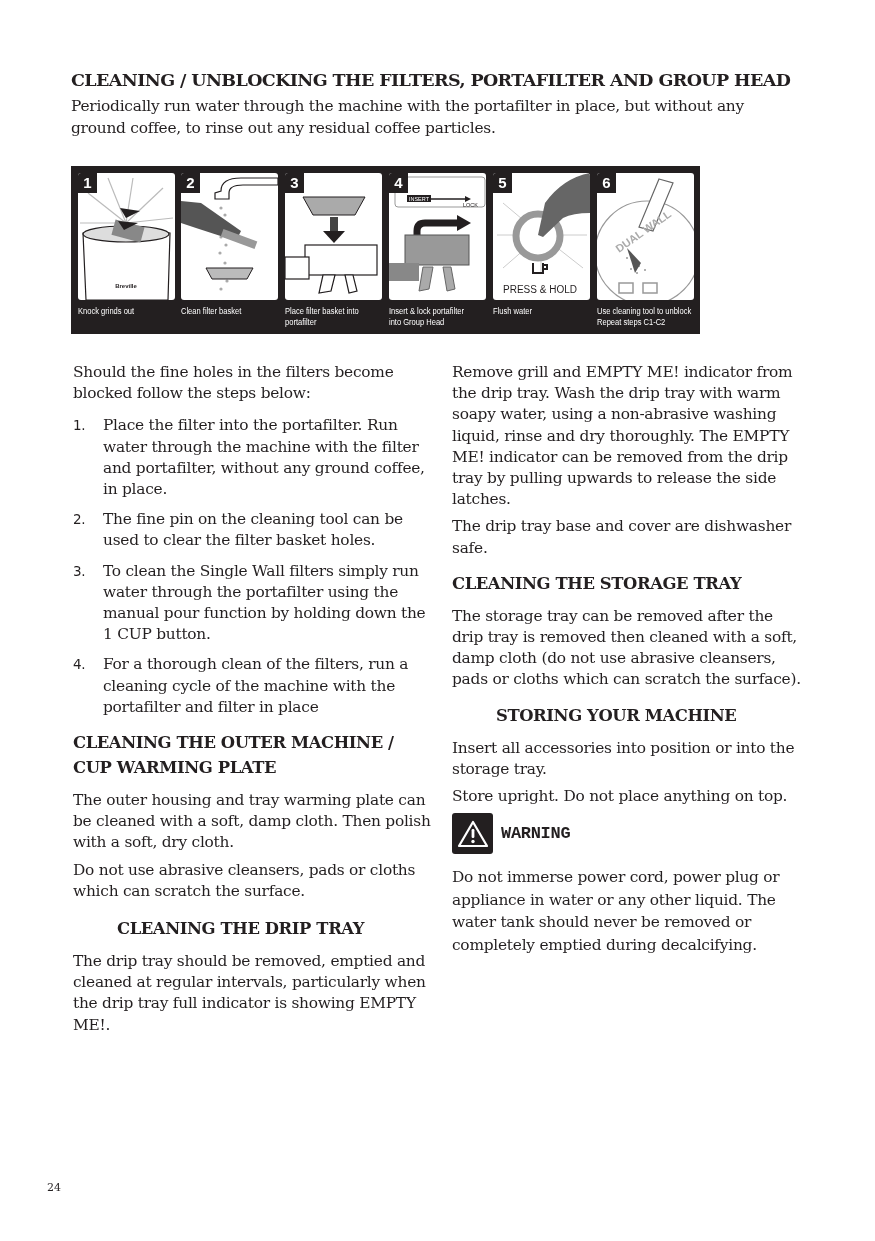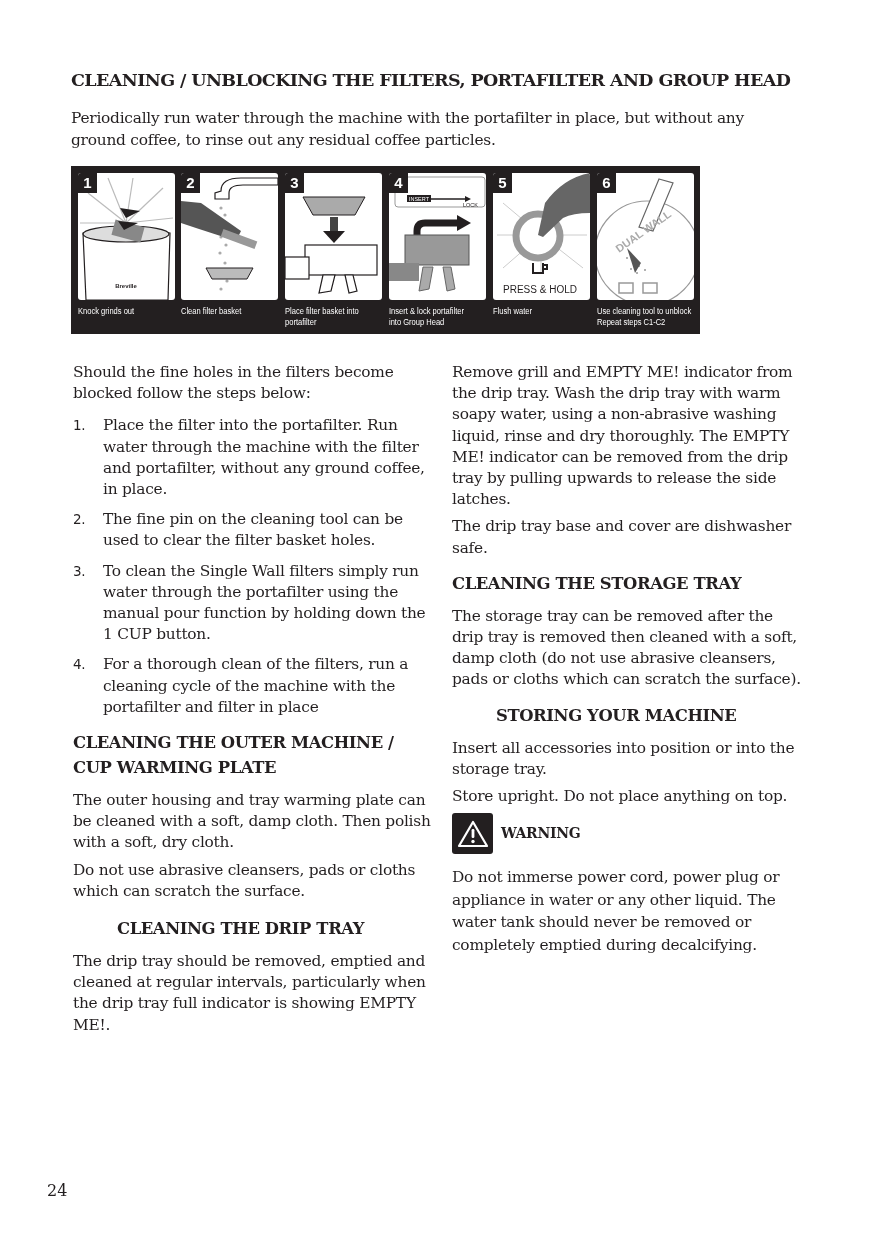--- a/index.html
+++ b/index.html
@@ -1,37 +1,37 @@
 <!DOCTYPE html>
 <html><head>
 <meta charset="utf-8">
 <style>
   html, body { margin: 0; padding: 0; background: #ffffff; }
   body { width: 875px; height: 1241px; position: relative; overflow: hidden;
          font-family: "DejaVu Serif", "Liberation Serif", serif; color: #231f20; }
   .h { font-family: "DejaVu Serif", serif; font-weight: bold; letter-spacing: -0.3px; }
   .h1 { position: absolute; left: 71px; top: 70px; font-size: 17.5px; white-space: nowrap; letter-spacing: -0.6px; }
-  .intro { position: absolute; left: 71px; top: 108px; width: 720px; font-size: 15.4px; line-height: 21.5px; letter-spacing: -0.25px; }
+  .intro { position: absolute; left: 71px; top: 96px; width: 720px; font-size: 15.4px; line-height: 21.5px; letter-spacing: -0.25px; }
   .strip { position: absolute; left: 71px; top: 166px; width: 629px; height: 168px; background: #231f20; }
   .panel { position: absolute; top: 7px; width: 97px; height: 127px; background: #fff; border-radius: 3px; overflow: hidden; }
   .num { position: absolute; left: 0; top: 0; width: 19px; height: 20px; background: #231f20; color: #fff;
          font-family: "Liberation Sans", sans-serif; font-weight: bold; font-size: 15px; line-height: 20px; text-align: center; }
   .cap { position: absolute; top: 140px; font-family: "Liberation Sans", sans-serif; font-size: 8.4px; line-height: 11px;
          color: #fff; width: 105px; transform: scaleX(0.9); transform-origin: left; white-space: nowrap; }
   .panel svg { position: absolute; left: 0; top: 0; }
   .col { position: absolute; font-size: 15.4px; line-height: 21.2px; letter-spacing: -0.25px; }
   .col p { margin: 0 0 6px 0; }
   .col h2 { margin: 0; font-size: 16.4px; line-height: 25px; font-weight: bold; letter-spacing: -0.4px; }
   ol { list-style: none; margin: 0; padding: 0; }
   ol li { position: relative; padding-left: 30px; margin-bottom: 9px; }
   ol li .n { position: absolute; left: 0; top: 0; font-family: "DejaVu Sans", sans-serif; font-size: 13.5px; }
   .warn { display: flex; align-items: center; margin: 4px 0 12px 0; }
   .warn-box { width: 41px; height: 41px; background: #231f20; border-radius: 3px; display: flex; align-items: center; justify-content: center; margin-right: 8px; }
-  .warn-label { font-size: 14px; font-weight: bold; letter-spacing: -0.3px; }
-  .pageno { position: absolute; left: 47px; top: 1181px; font-size: 16px; font-family: "DejaVu Serif", serif; }
+  .warn-label { font-size: 17px; font-weight: bold; letter-spacing: -0.3px; font-family: Liberation Mono, monospace; }
+  .pageno { position: absolute; left: 47px; top: 1181px; font-size: 11px; font-family: "DejaVu Serif", serif; }
 </style>
 </head>
 <body>
 
 <div class="h h1">CLEANING / UNBLOCKING THE FILTERS, PORTAFILTER AND GROUP HEAD</div>
 <div class="intro">Periodically run water through the machine with the portafilter in place, but without any ground coffee, to rinse out any residual coffee particles.</div>
 
 <div class="strip">
 
   <div class="panel" style="left:7px;">

